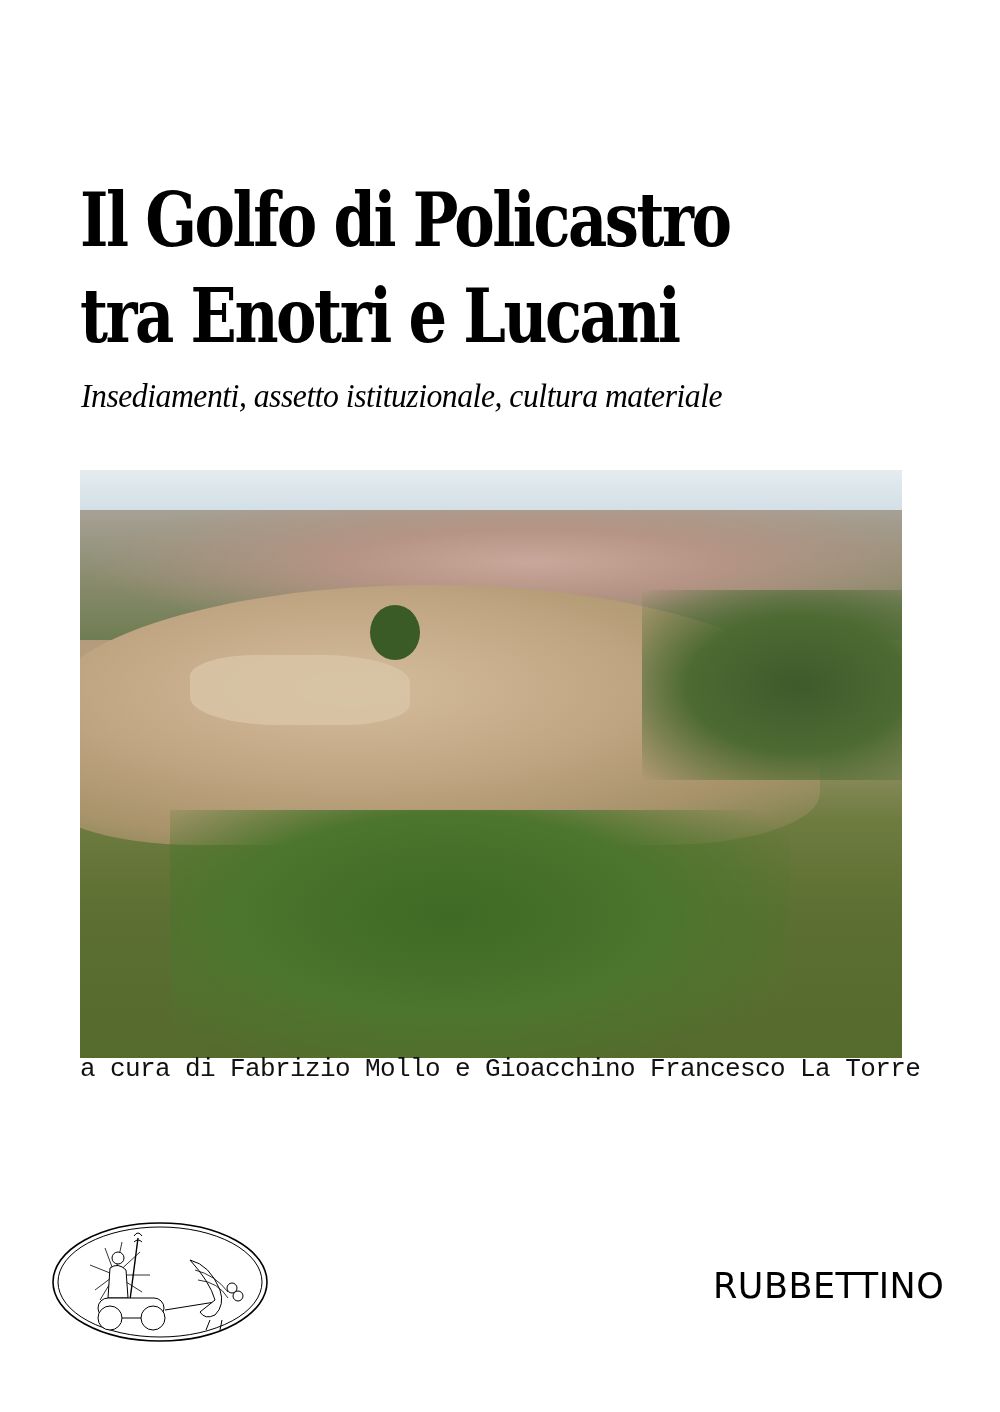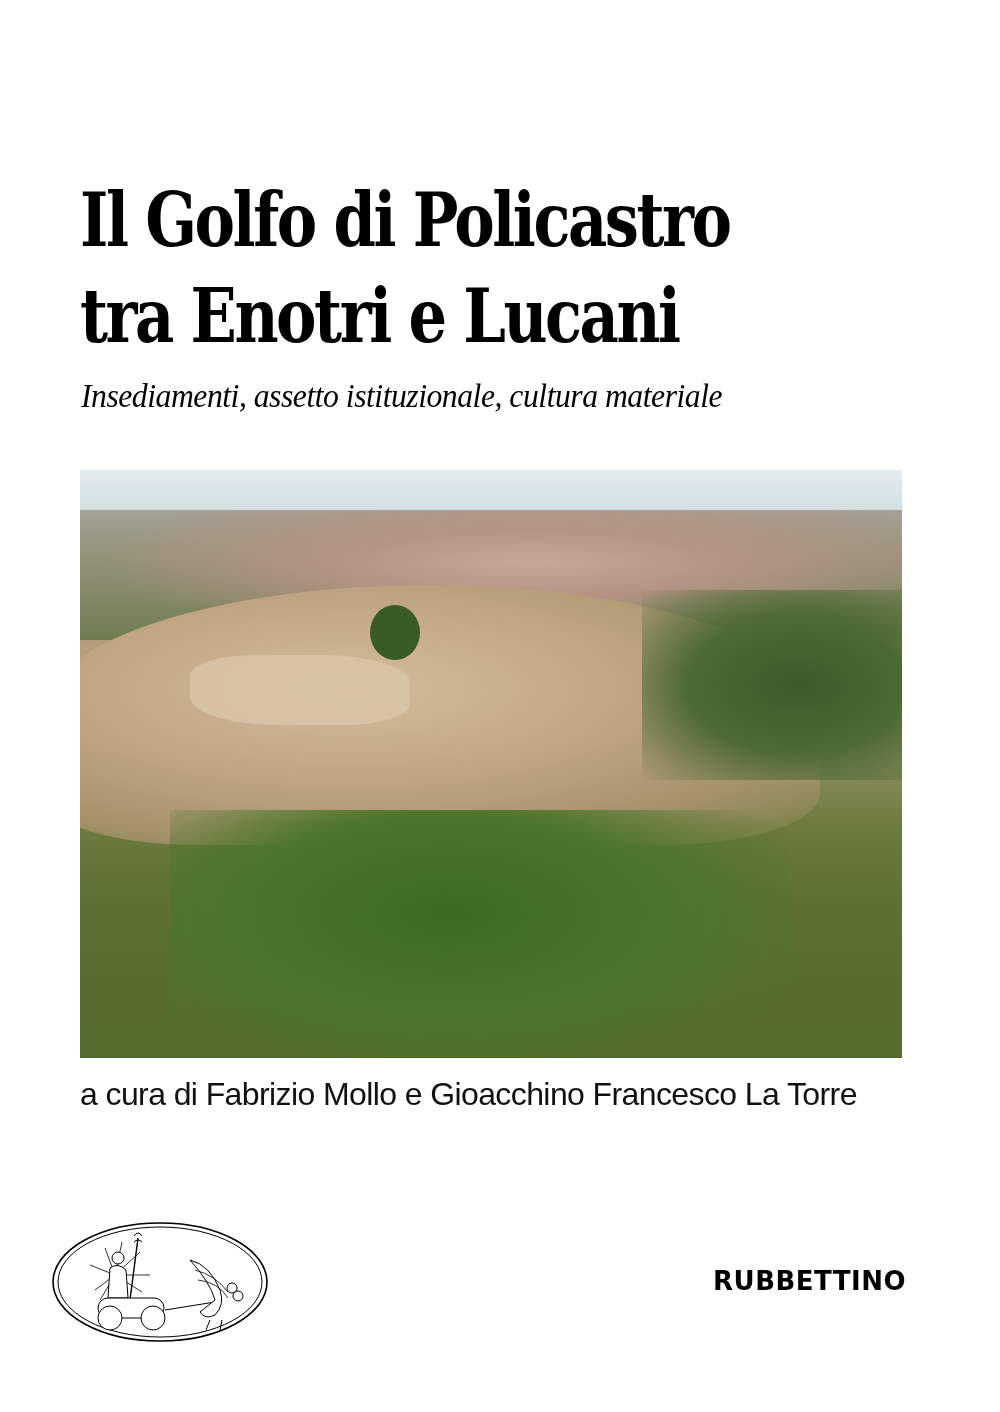--- a/index.html
+++ b/index.html
@@ -26,28 +26,28 @@
   .photo .hill { position: absolute; left: -40px; top: 115px; width: 780px; height: 260px;
     background: radial-gradient(ellipse at 40% 40%, #d4bc9c 0%, #c1a683 40%, #a8936b 70%, rgba(150,140,100,0) 100%); border-radius: 50% 50% 20% 20%; }
   .photo .trees-right { position: absolute; right: 0; top: 120px; width: 260px; height: 190px;
     background: radial-gradient(ellipse at 60% 50%, #3f5a2b 0%, #4d6a33 50%, rgba(80,100,60,0) 100%); }
   .photo .scrub { position: absolute; left: 90px; top: 340px; width: 620px; height: 260px;
     background: radial-gradient(ellipse at 45% 40%, #3e6a25 0%, #4c752d 45%, rgba(90,110,50,0) 80%); }
   .photo .excavation { position: absolute; left: 110px; top: 185px; width: 220px; height: 70px;
     background: #d8c6a6; border-radius: 30% 40% 30% 40%; opacity: .85; }
   .photo .tree { position: absolute; left: 290px; top: 135px; width: 50px; height: 55px; background: #3a5a26; border-radius: 50%; }
   .editors {
-    position: absolute; left: 80px; top: 1076px;
-    font-family: Liberation Sans, sans-serif; font-size: 32px; letter-spacing: -0.6px; white-space: nowrap;
+    position: absolute; left: 80px; top: 1054px;
+    font-family: Liberation Mono, monospace; font-size: 26px; letter-spacing: -0.6px; white-space: nowrap;
     font-weight: normal; color: #111;
   }
   .emblem { position: absolute; left: 50px; top: 1220px; width: 220px; height: 124px; }
   .publisher {
     position: absolute; left: 713px; top: 1266px;
-    font-family: "DejaVu Sans", sans-serif; font-weight: bold; font-size: 26px; letter-spacing: 0.5px; white-space: nowrap;
+    font-family: "DejaVu Sans", sans-serif; font-weight: normal; font-size: 35px; letter-spacing: 0.5px; white-space: nowrap;
   }
 </style>
 </head>
 <body>
 
 <div class="title">
   <div>Il Golfo di Policastro</div>
   <div>tra Enotri e Lucani</div>
 </div>
 

